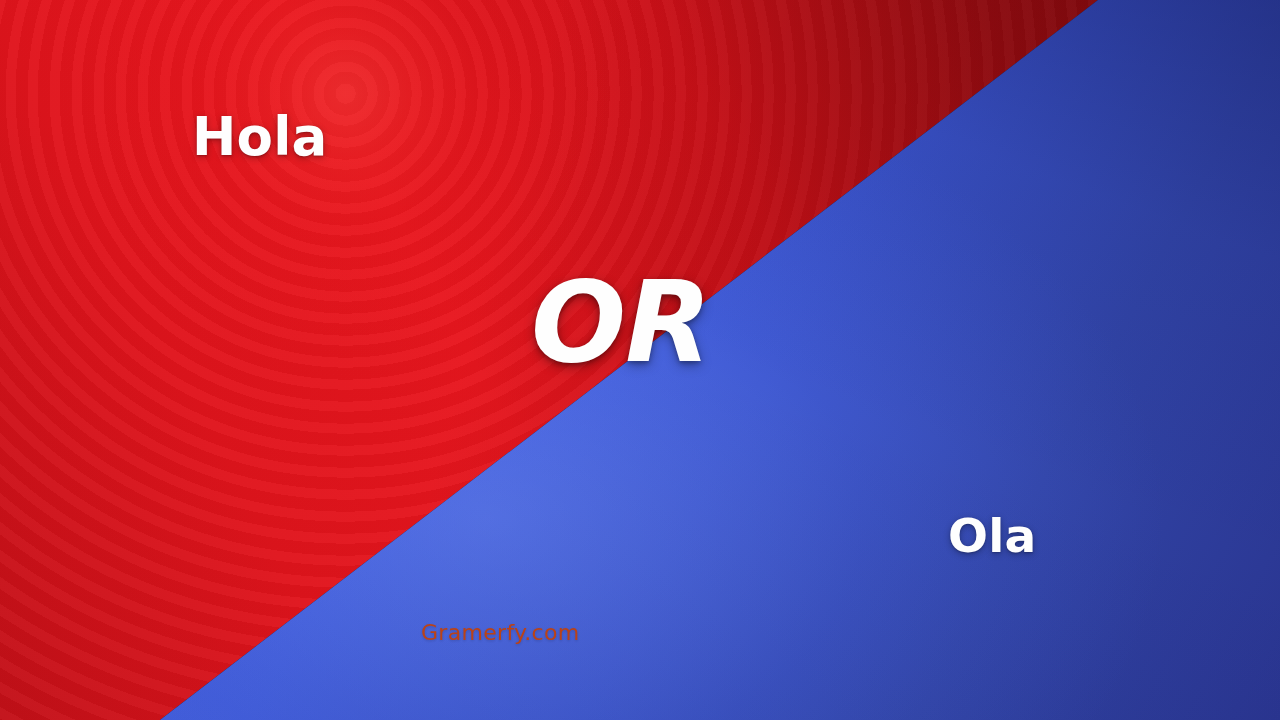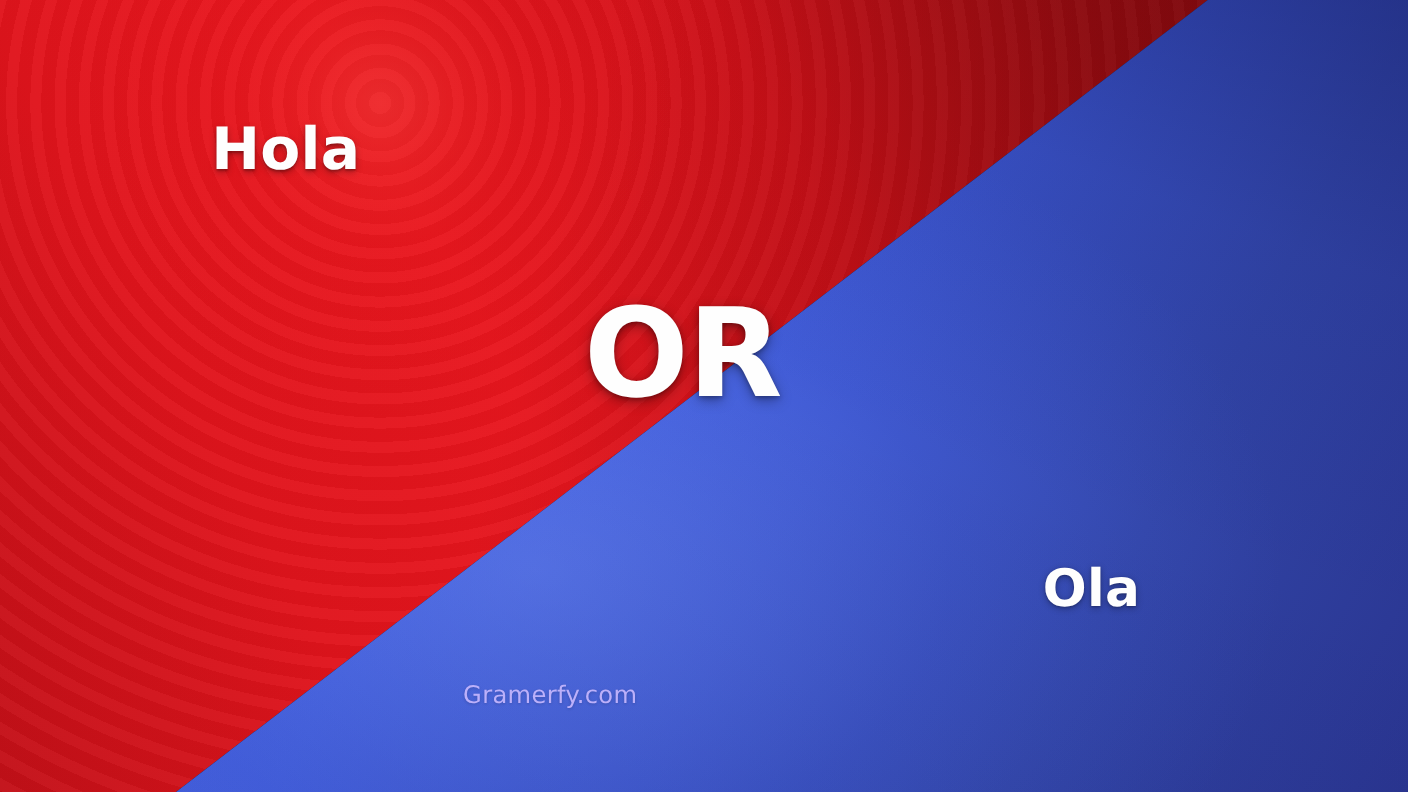--- a/index.html
+++ b/index.html
@@ -112,33 +112,34 @@
     left: 948px;
     top: 512px;
     font-size: 47px;
     line-height: 1;
   }
 
   .word-or {
     left: 531px;
     top: 266px;
     font-size: 112px;
+    font-style: italic;
     font-weight: bold;
     line-height: 1;
     letter-spacing: -1px;
     text-shadow: 0 4px 12px rgba(0,0,0,0.34), 0 2px 4px rgba(0,0,0,0.26);
   }
 
   .watermark {
     position: absolute;
     left: 421px;
     top: 620px;
     font-size: 22px;
     font-weight: normal;
-    color: #c4b5fd;
+    color: #c2410c;
     letter-spacing: 0.3px;
     white-space: nowrap;
     opacity: 0.94;
     text-shadow: 0 1px 3px rgba(0,0,0,0.20);
   }
 </style>
 </head>
 <body>
 
 <div class="stage">

